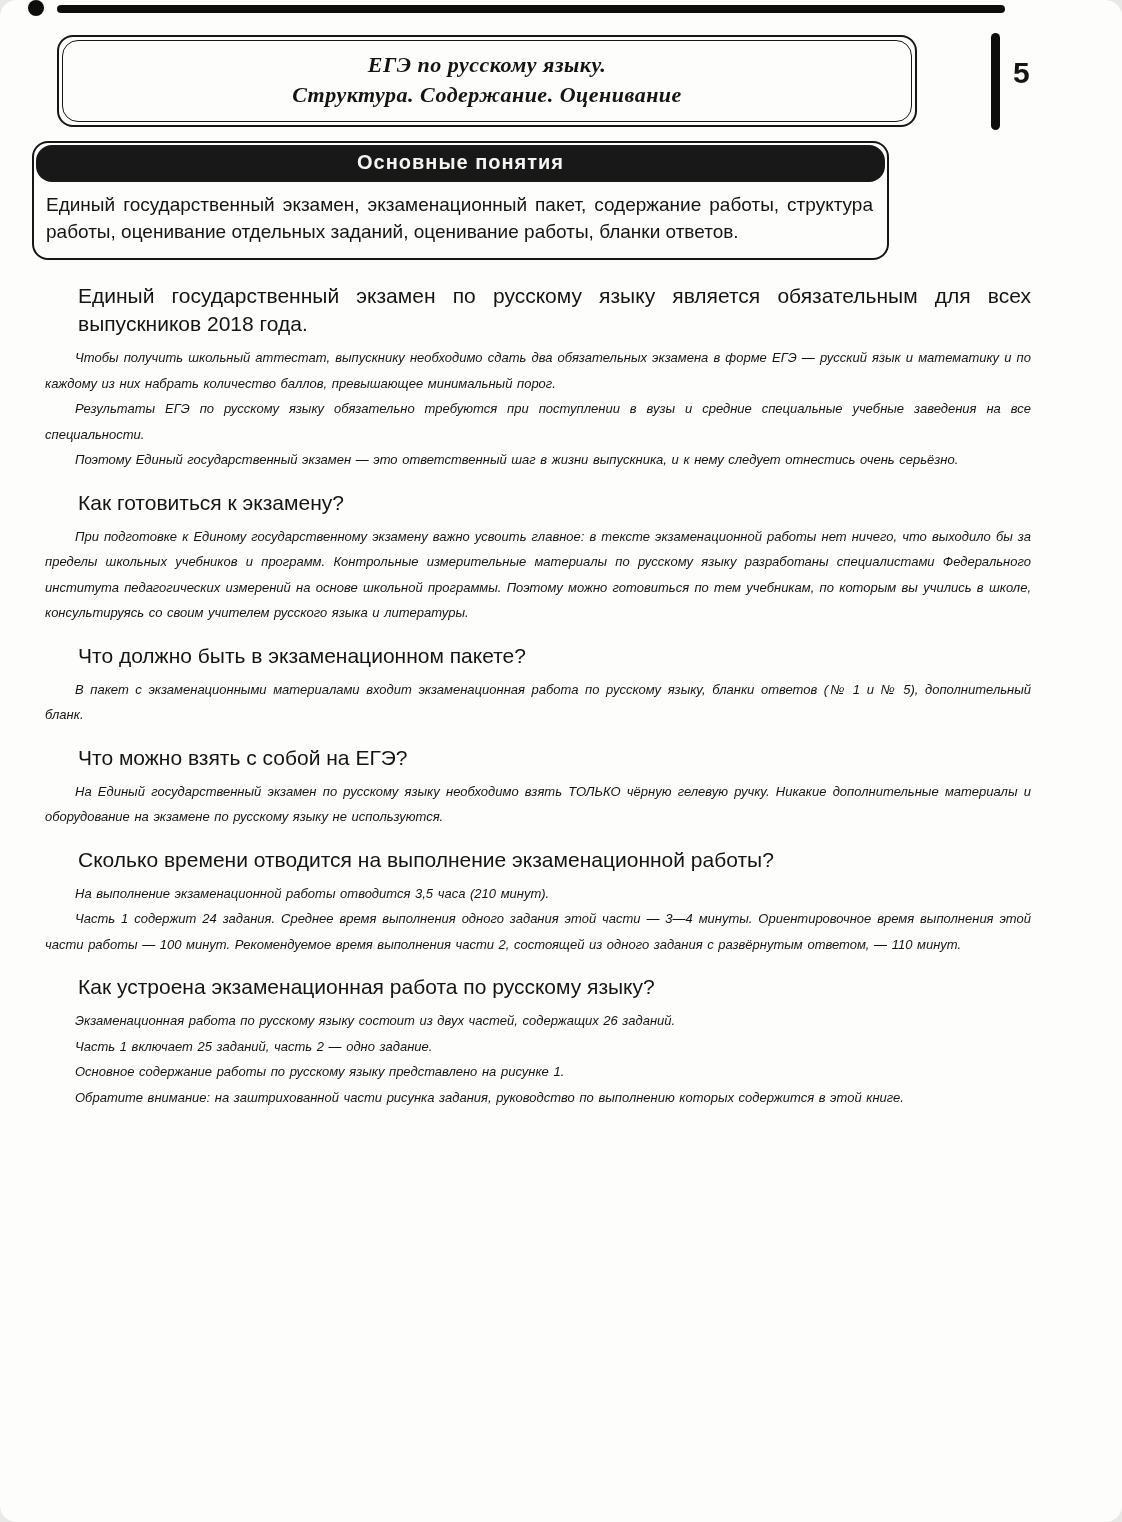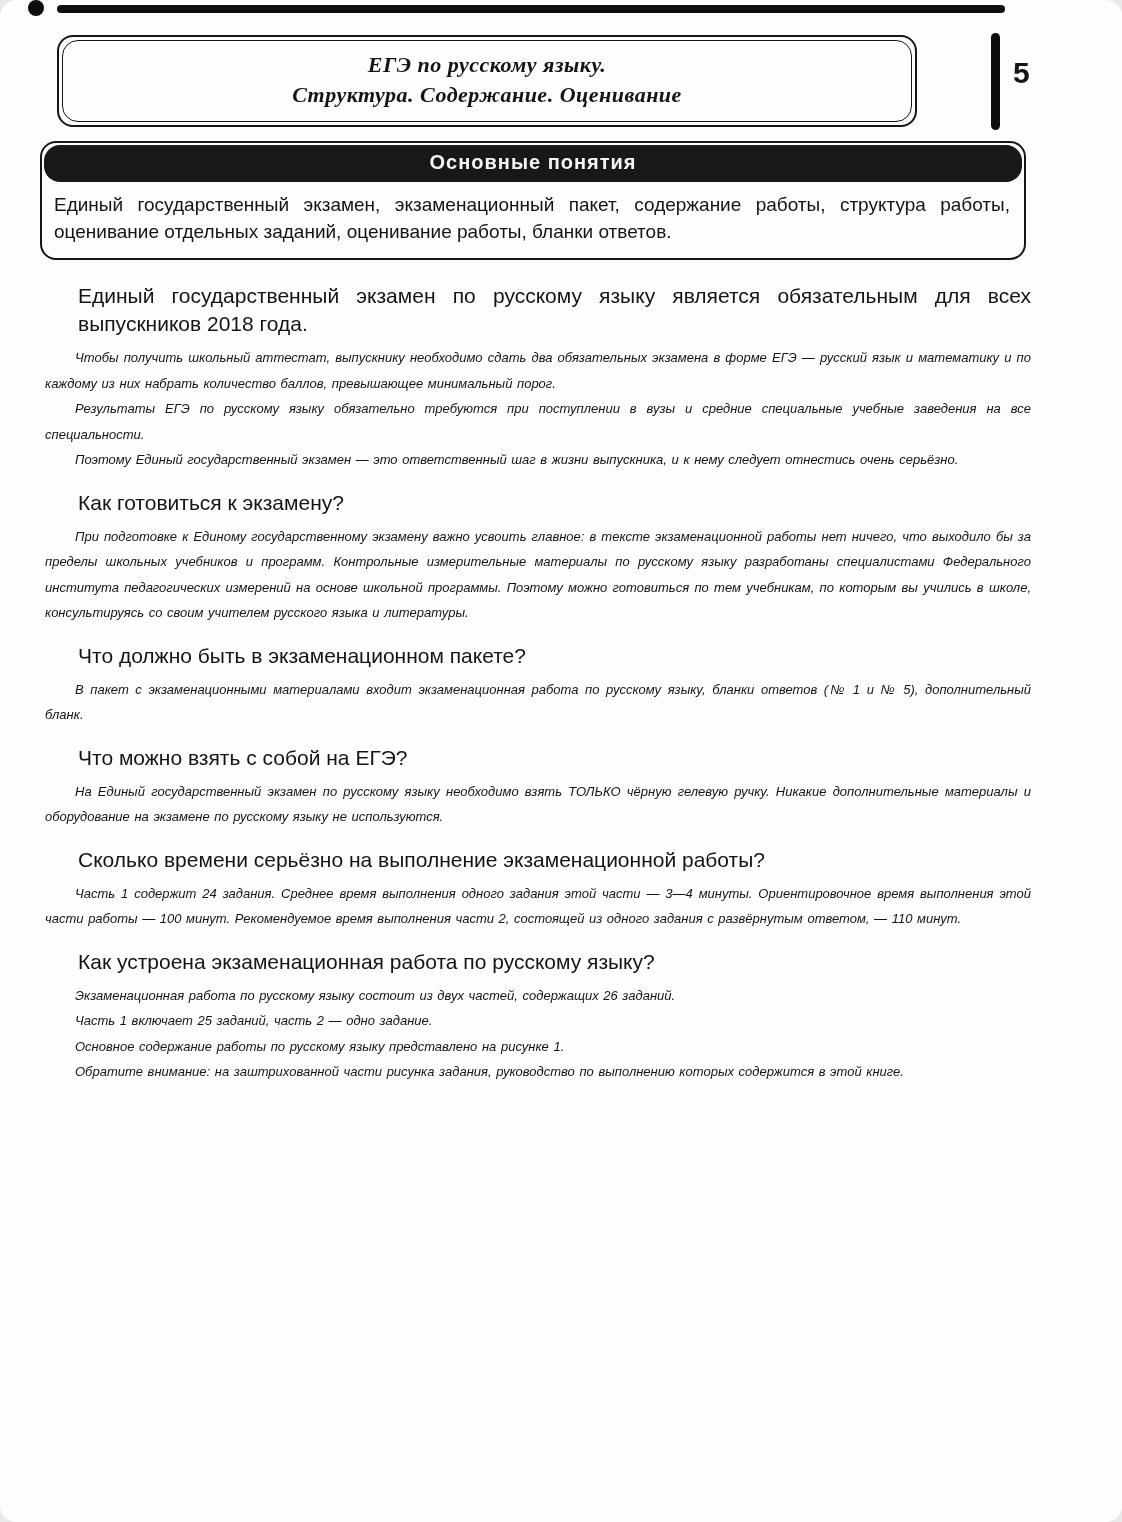--- a/index.html
+++ b/index.html
@@ -66,22 +66,22 @@
     position: absolute;
     left: 1013px; top: 58px;
     font-size: 30px;
     font-weight: bold;
     line-height: 1;
   }
 
   
   .concepts {
     position: absolute;
-    left: 40px; top: 141px;
-    width: 986px;
+    left: 32px; top: 141px;
+    width: 857px;
     border: 2px solid #161616;
     background: #fdfdfb;
   }
   .concepts-title {
     margin: 2px;
     background: #181818;
     color: #f5f5f3;
     text-align: center;
     font-weight: bold;
     font-size: 20px;
@@ -163,21 +163,22 @@
       <h2>Что должно быть в экзаменационном пакете?</h2>
       <p>В пакет с экзаменационными материалами входит экзаменационная работа по русскому языку, бланки ответов (№ 1 и № 5), дополнительный бланк.</p>
     </section>
 
     <section>
       <h2>Что можно взять с собой на ЕГЭ?</h2>
       <p>На Единый государственный экзамен по русскому языку необходимо взять ТОЛЬКО чёрную гелевую ручку. Никакие дополнительные материалы и оборудование на экзамене по русскому языку не используются.</p>
     </section>
 
     <section>
-      <h2>Сколько времени серьёзно на выполнение экзаменационной работы?</h2>
+      <h2>Сколько времени отводится на выполнение экзаменационной работы?</h2>
+      <p>На выполнение экзаменационной работы отводится 3,5 часа (210 минут).</p>
       <p>Часть 1 содержит 24 задания. Среднее время выполнения одного задания этой части — 3—4 минуты. Ориентировочное время выполнения этой части работы — 100 минут. Рекомендуемое время выполнения части 2, состоящей из одного задания с развёрнутым ответом, — 110 минут.</p>
     </section>
 
     <section>
       <h2>Как устроена экзаменационная работа по русскому языку?</h2>
       <p>Экзаменационная работа по русскому языку состоит из двух частей, содержащих 26 заданий.</p>
       <p>Часть 1 включает 25 заданий, часть 2 — одно задание.</p>
       <p>Основное содержание работы по русскому языку представлено на рисунке 1.</p>
       <p>Обратите внимание: на заштрихованной части рисунка задания, руководство по выполнению которых содержится в этой книге.</p>
     </section>

